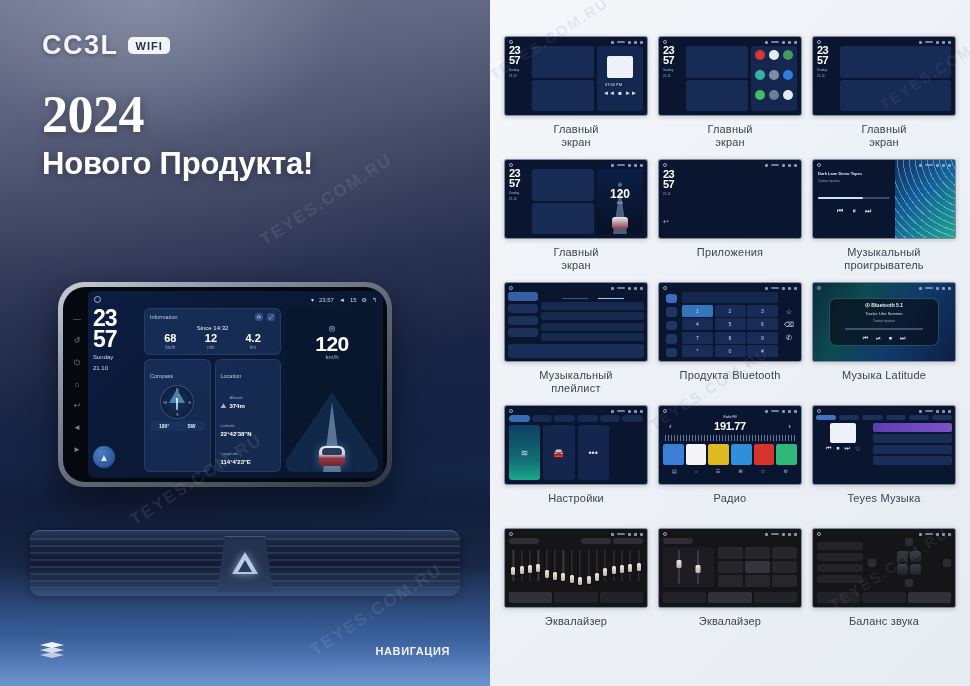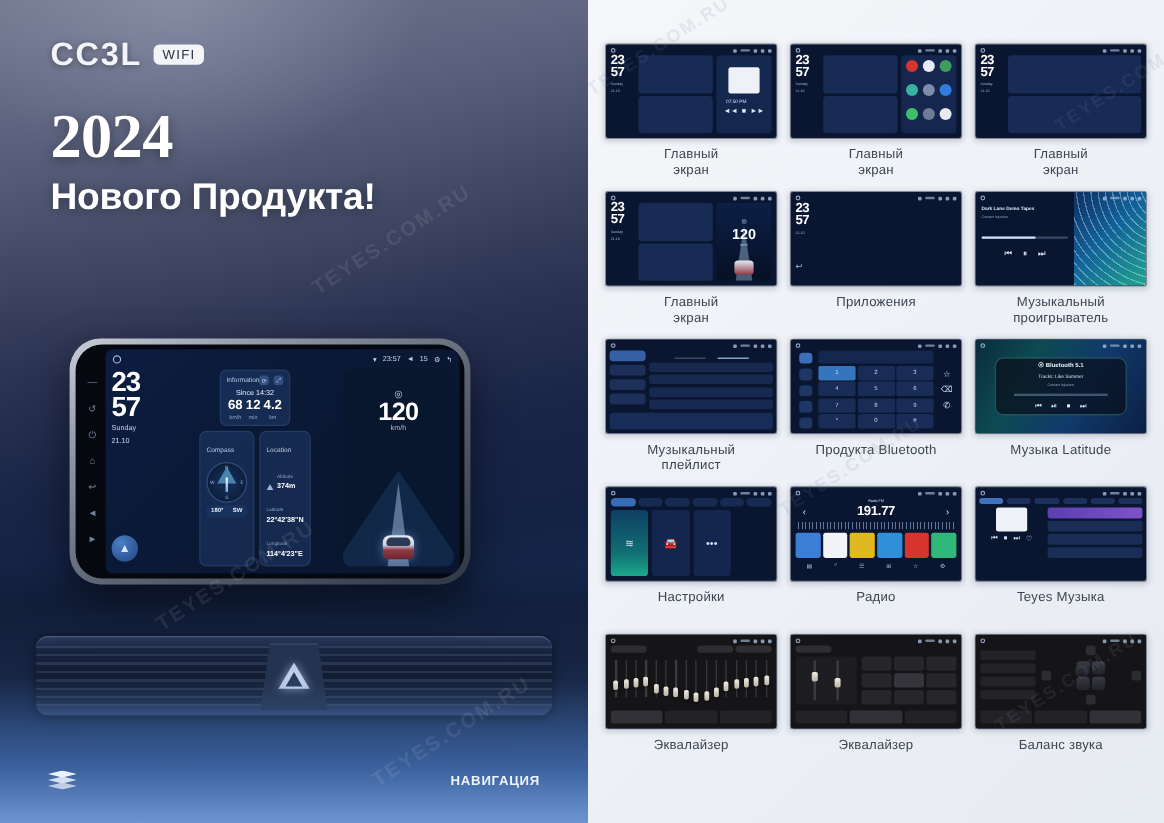--- a/index.html
+++ b/index.html
@@ -67,21 +67,21 @@
     position:absolute; left:0; right:0; bottom:0; height:120px;
     background: linear-gradient(180deg, rgba(60,104,170,0) 0%, rgba(78,126,196,.55) 60%, rgba(128,170,228,.75) 100%);
   }
 
   .logo-row { position:absolute; left:42px; top:30px; display:flex; align-items:center; gap:9px; z-index:6;}
   .logo-txt {
     color:#f2f4f8; font-size:27px; font-weight:700; letter-spacing:1.5px;
     text-shadow: 0 1px 5px rgba(0,0,0,.4);
   }
   .logo-badge {
-    background:#f2f4f8; color:#2a3048; font-size:11px; font-weight:400;
+    background:#f2f4f8; color:#2a3048; font-size:11px; font-weight:700;
     letter-spacing:1px; padding:2.5px 7px 2.5px 8px; border-radius:5px;
   }
 
   .hero-title { position:absolute; left:42px; top:88px; z-index:6; }
   .hero-year {
     color:#ffffff; font-size:52px; font-weight:700; line-height:1.02;
     letter-spacing:-0.5px; text-shadow: 0 2px 10px rgba(0,0,0,.35); font-family: Liberation Serif, serif;
   }
   .hero-sub {
     color:#ffffff; font-size:31px; font-weight:700; line-height:1.17;
@@ -123,21 +123,21 @@
   .hu-body { display:flex; gap:5px; margin-top:13px; height:calc(100% - 15px);}
   .hu-left { width:46px; display:flex; flex-direction:column; justify-content:space-between;}
   .hu-clock { color:#fff; font-size:23px; font-weight:700; line-height:.92; letter-spacing:-1px;}
   .hu-day { color:#cdd9ec; font-size:6px; margin-top:3px; line-height:1.35;}
   .hu-navball {
     width:22px;height:22px;border-radius:50%;
     background: radial-gradient(circle at 35% 30%, #4b7ec4, #1f4784);
     display:flex;align-items:center;justify-content:center;
     color:#dce9ff; font-size:10px; margin-bottom:4px;
   }
-  .hu-mid { flex:1; display:flex; flex-direction:column; gap:4px;align-items:center;}
+  .hu-mid { flex:1; display:flex; flex-direction:column; gap:4px;}
   .hu-card {
     background: rgba(40,68,122,.42); border-radius:6px; padding:4px 5px;
     border:1px solid rgba(110,150,215,.16);
   }
   .hu-card-h { display:flex; justify-content:space-between; align-items:center; }
   .hu-card-title { color:#b9c9e4; font-size:5.5px; }
   .hu-card-icons { display:flex; gap:4px; }
   .hu-ci { width:8px;height:8px;border-radius:2.5px;background:rgba(120,160,225,.3);
            display:flex;align-items:center;justify-content:center;color:#cfe0f8;font-size:5px;}
   .hu-since { color:#e5edf9; font-size:6px; text-align:center; margin:4px 0 2px;}

